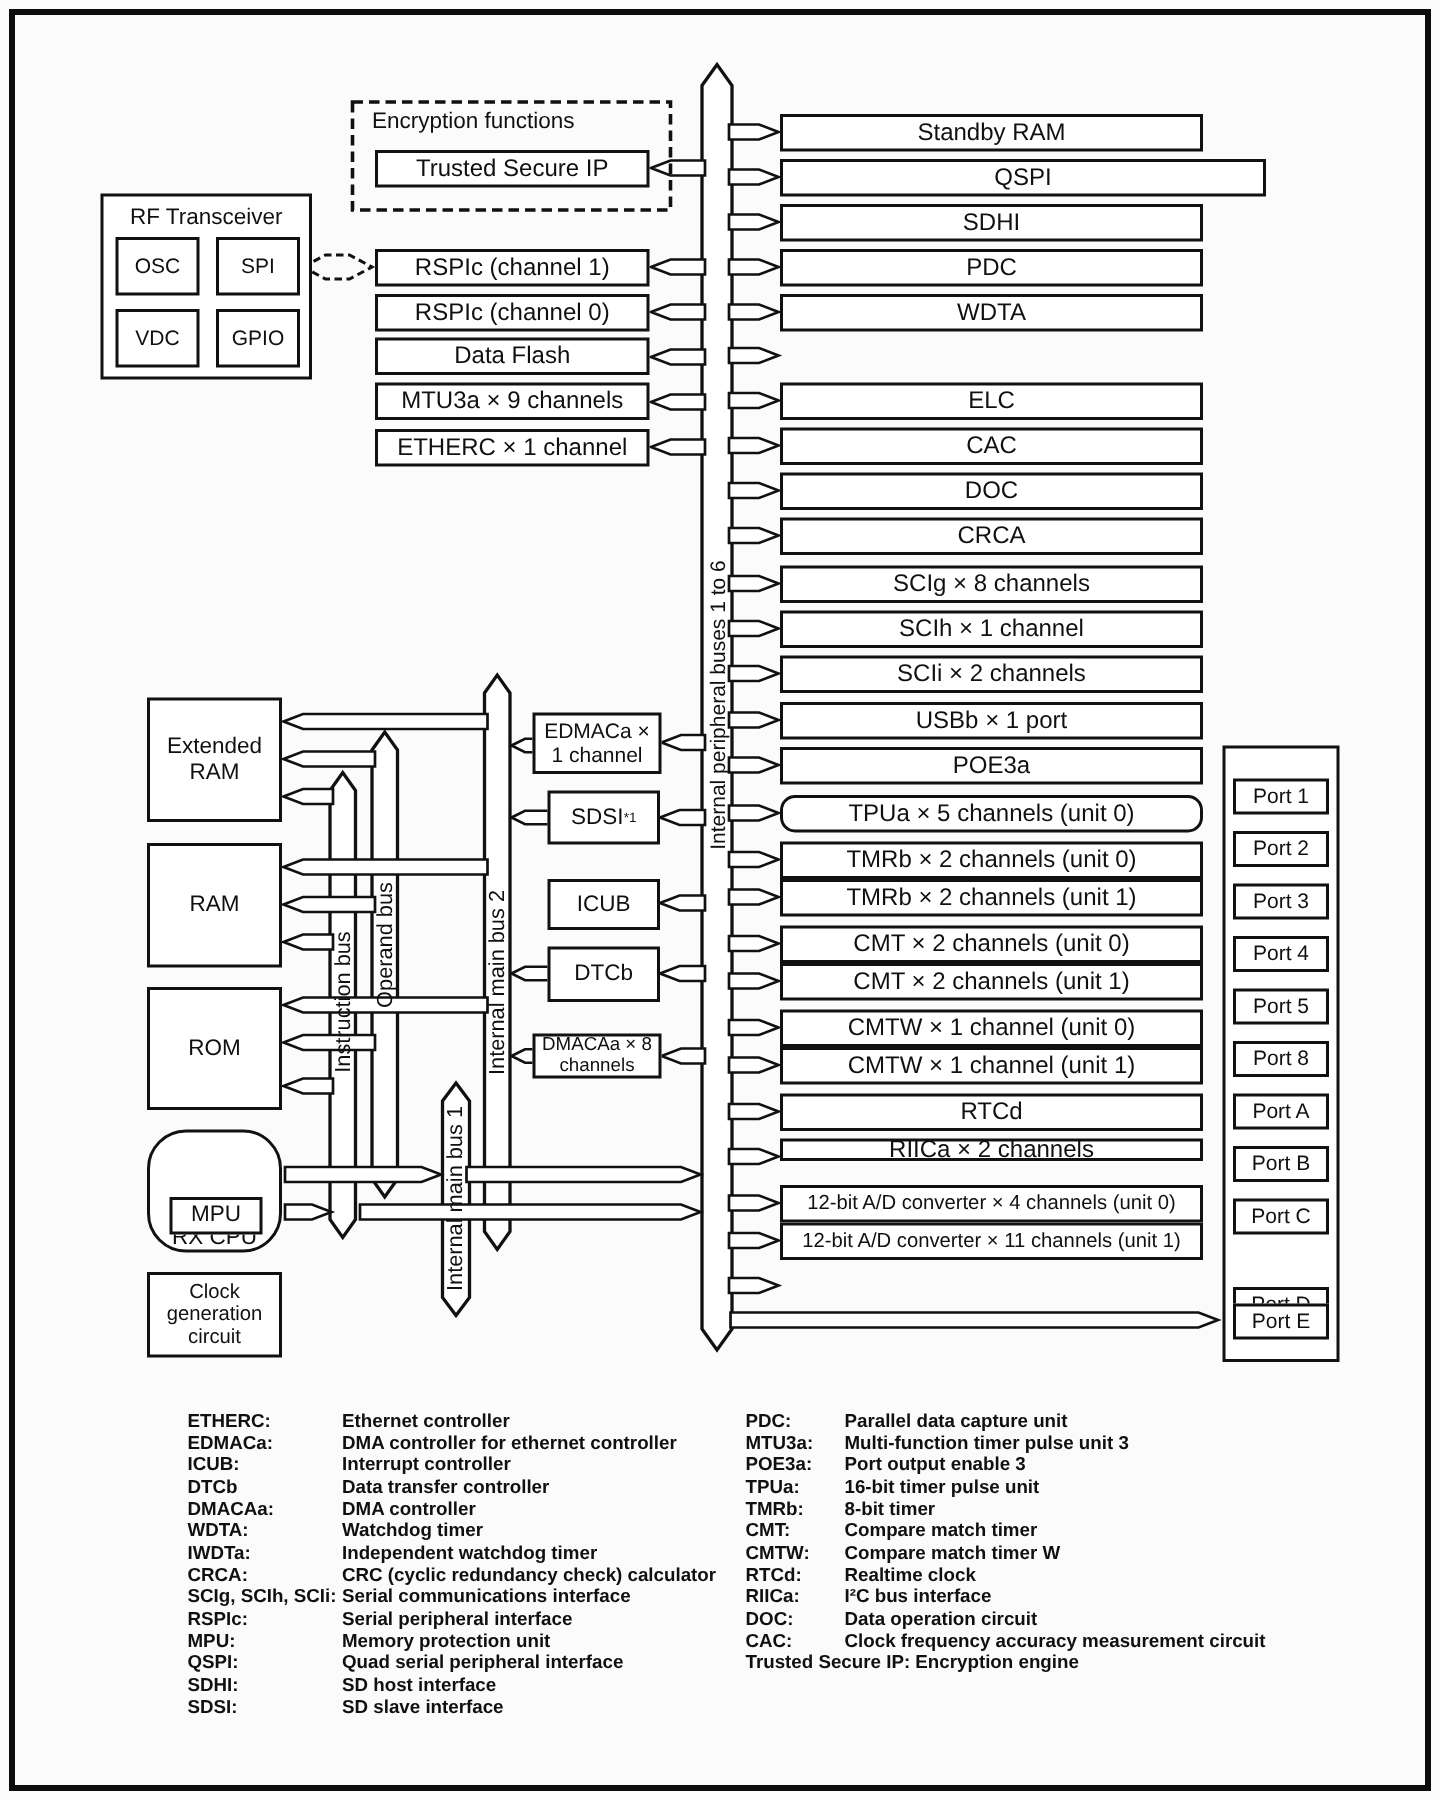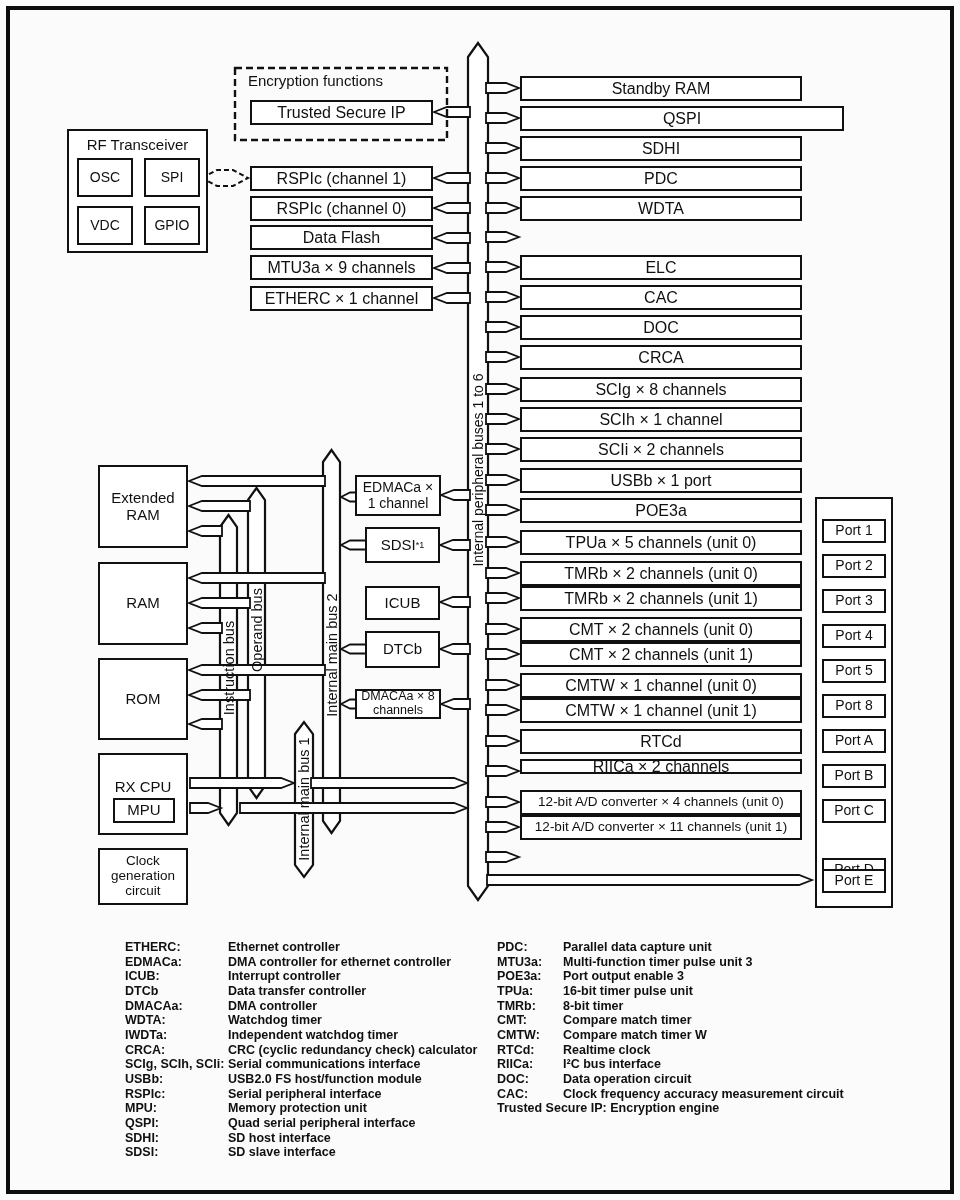--- a/index.html
+++ b/index.html
@@ -125,21 +125,21 @@
     </div>
     <div class="bx" style="left: 520px; top: 437px; width: 282px; height: 25px; font-size: 16px;">
       <span>SCIi × 2 channels</span>
     </div>
     <div class="bx" style="left: 520px; top: 468px; width: 282px; height: 25px; font-size: 16px;">
       <span>USBb × 1 port</span>
     </div>
     <div class="bx" style="left: 520px; top: 498px; width: 282px; height: 25px; font-size: 16px;">
       <span>POE3a</span>
     </div>
-    <div class="bx" style="left: 520px; top: 530px; width: 282px; height: 25px; font-size: 16px;">
+    <div class="bx" style="left: 520px; top: 530px; width: 282px; height: 25px; font-size: 16px; border-radius: 10px;">
       <span>TPUa × 5 channels (unit 0)</span>
     </div>
     <div class="bx" style="left: 520px; top: 561px; width: 282px; height: 25px; font-size: 16px;">
       <span>TMRb × 2 channels (unit 0)</span>
     </div>
     <div class="bx" style="left: 520px; top: 586px; width: 282px; height: 25px; font-size: 16px;">
       <span>TMRb × 2 channels (unit 1)</span>
     </div>
     <div class="bx" style="left: 520px; top: 617px; width: 282px; height: 25px; font-size: 16px;">
       <span>CMT × 2 channels (unit 0)</span>
@@ -202,21 +202,21 @@
     </div>
     <div class="bx" style="left: 98px; top: 465px; width: 90px; height: 83px; font-size: 15px;">
       <span>Extended RAM</span>
     </div>
     <div class="bx" style="left: 98px; top: 562px; width: 90px; height: 83px; font-size: 15px;">
       <span>RAM</span>
     </div>
     <div class="bx" style="left: 98px; top: 658px; width: 90px; height: 82px; font-size: 15px;">
       <span>ROM</span>
     </div>
-    <div class="bx" style="left: 98px; top: 753px; width: 90px; height: 82px; font-size: 15px; align-items: flex-start; padding-top: 24px;">
+    <div class="bx" style="left: 98px; top: 753px; width: 90px; height: 82px; font-size: 15px; align-items: flex-end; padding-top: 14px; border-radius: 26px;">
       <span>RX CPU</span>
     </div>
     <div class="bx" style="left: 113px; top: 798px; width: 62px; height: 25px; font-size: 15px;">
       <span>MPU</span>
     </div>
     <div class="bx" style="left: 98px; top: 848px; width: 90px; height: 57px; font-size: 13.5px;">
       <span>Clock generation circuit</span>
     </div>
     <div class="bx" style="left: 67px; top: 129px; width: 141px; height: 124px; font-size: 15px;">
       <div class="title-top">RF Transceiver</div>
@@ -303,24 +303,20 @@
       </div>
       <div class="lg-row">
         <span class="lg-term colL">CRCA:</span>
         <span>CRC (cyclic redundancy check) calculator</span>
       </div>
       <div class="lg-row">
         <span class="lg-term colL">SCIg, SCIh, SCIi:</span>
         <span>Serial communications interface</span>
       </div>
       <div class="lg-row">
-        <span class="lg-term colL">USBb:</span>
-        <span>USB2.0 FS host/function module</span>
-      </div>
-      <div class="lg-row">
         <span class="lg-term colL">RSPIc:</span>
         <span>Serial peripheral interface</span>
       </div>
       <div class="lg-row">
         <span class="lg-term colL">MPU:</span>
         <span>Memory protection unit</span>
       </div>
       <div class="lg-row">
         <span class="lg-term colL">QSPI:</span>
         <span>Quad serial peripheral interface</span>

